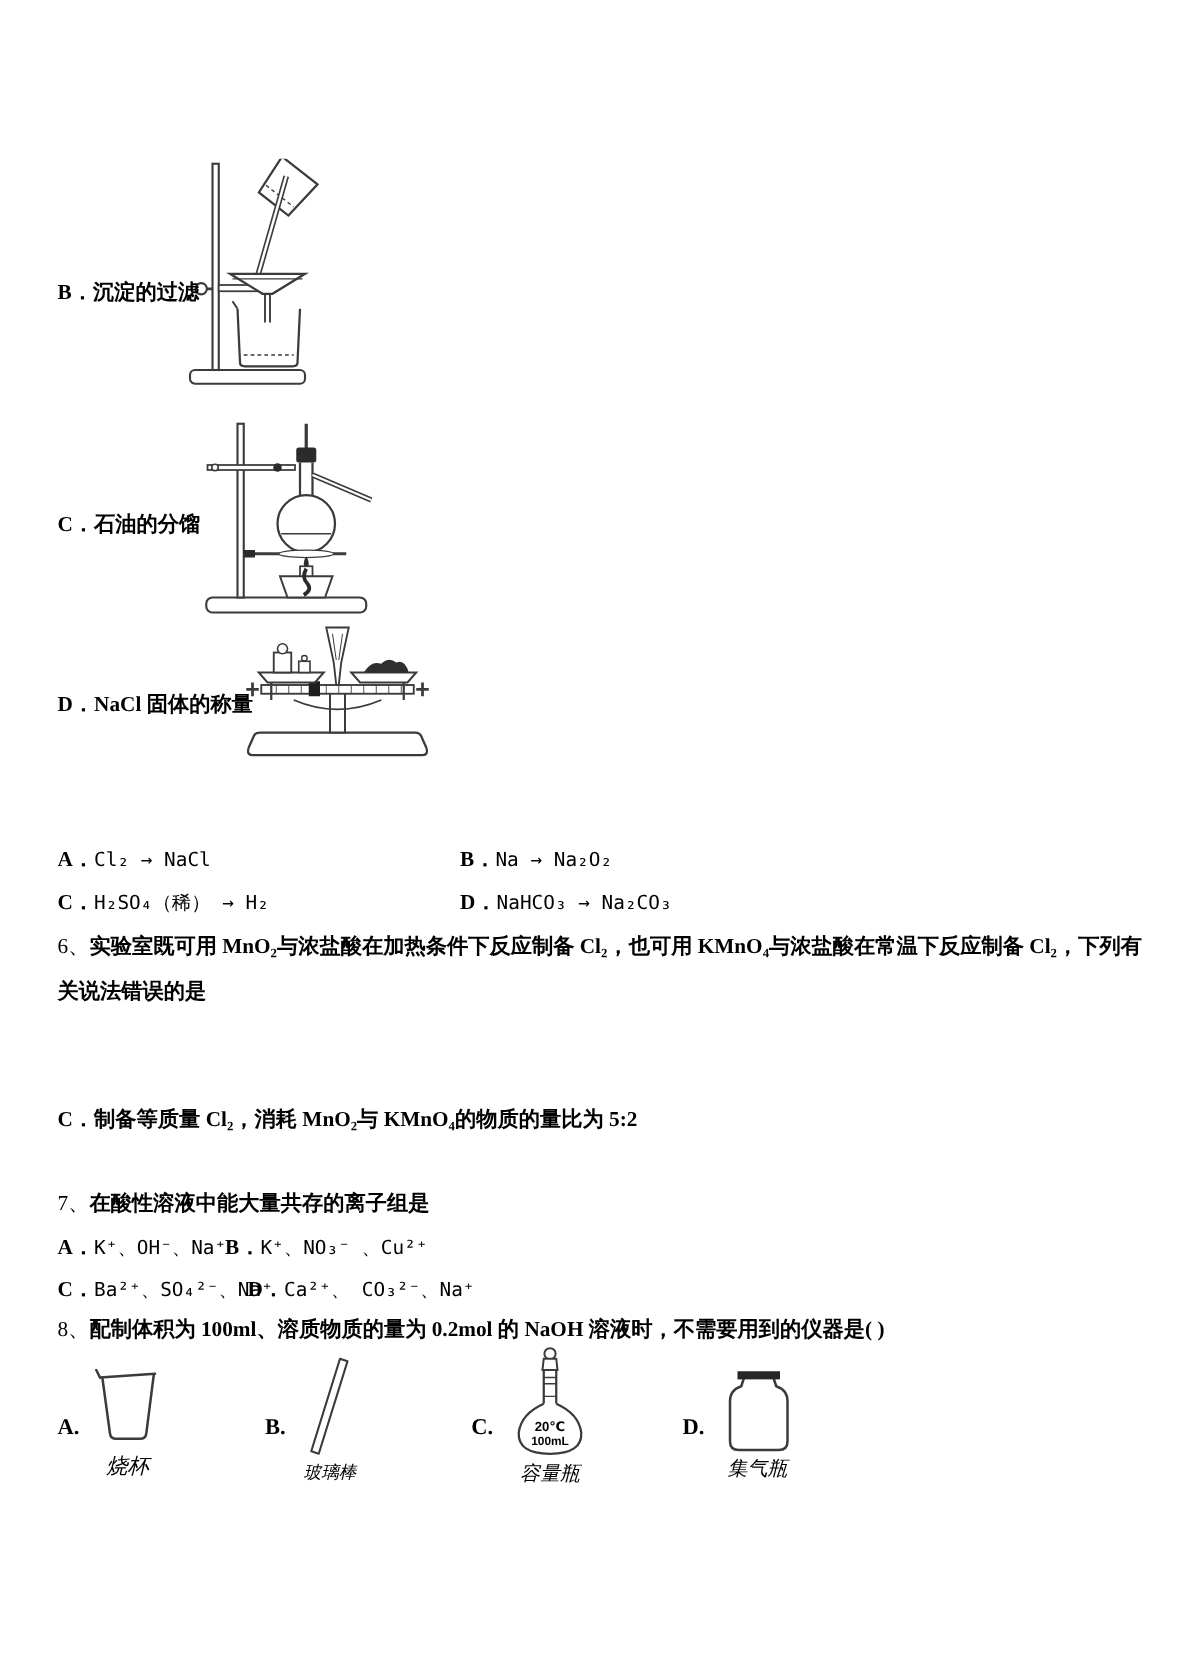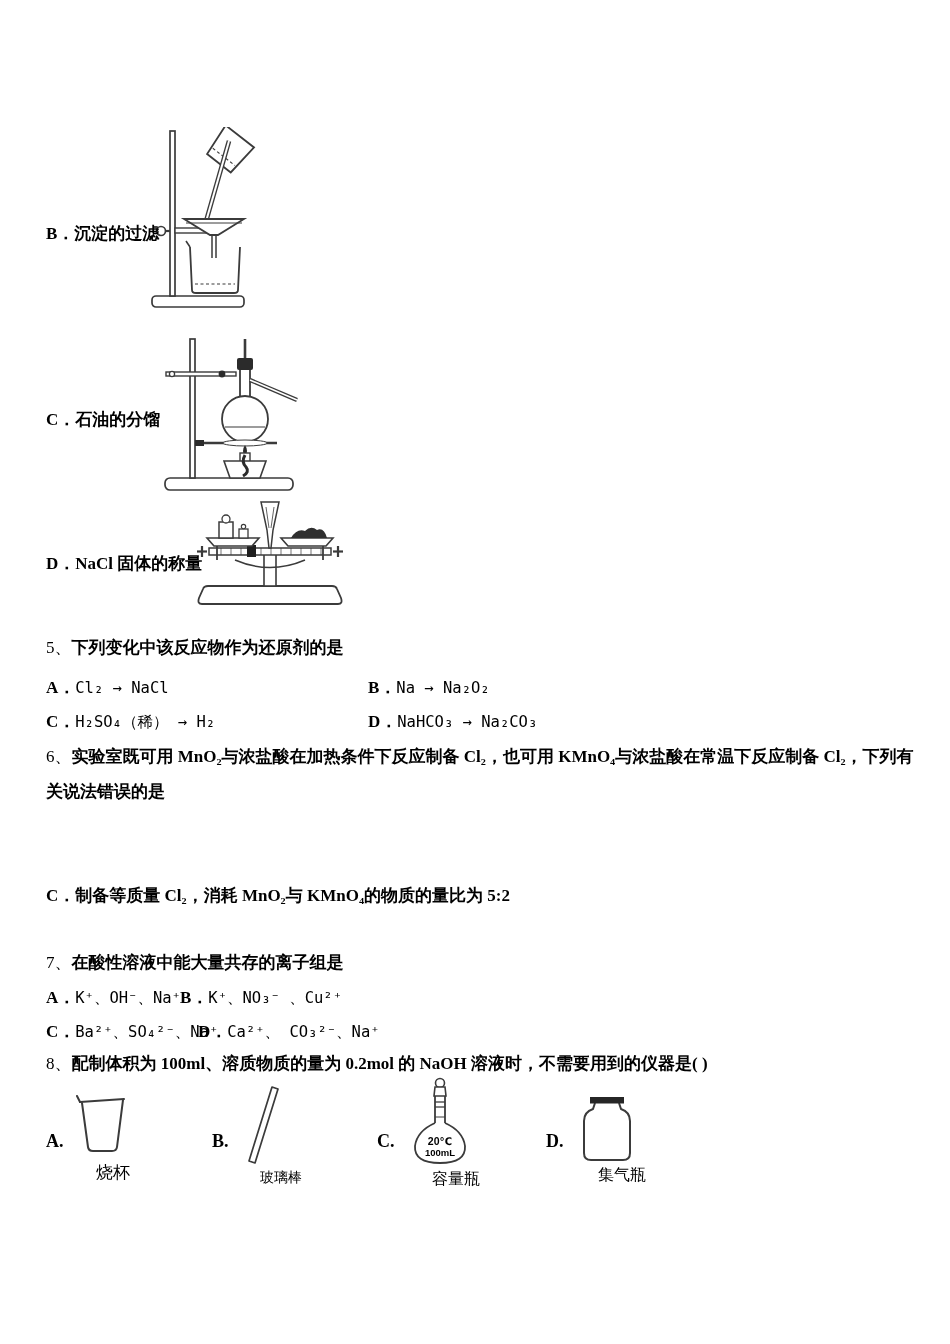--- a/index.html
+++ b/index.html
@@ -8,21 +8,21 @@
     position:relative; width:950px; height:1344px; background:#ffffff;
     color:#000; font-family:"Liberation Serif","DejaVu Serif",serif; overflow:hidden;margin-top:39px;
   }
   .abs { position:absolute; }
   .letter { font-weight:700; font-size:17px; }
   .cn { font-weight:600; font-size:17px; }
   .qnum { font-weight:400; font-size:17px; }
   .formula { font-family:"DejaVu Sans Mono","Liberation Mono",monospace; font-size:15.5px;text-align:center; }
   .optline { white-space:nowrap; }
   .q6para { width:872px; line-height:35px; }
-  .instr-lbl { font-weight:500; text-align:right; }
+  .instr-lbl { font-weight:500; text-align:center;font-style:italic; }
   svg { display:block; }
   svg text { fill:#000; font-family:"Liberation Sans","DejaVu Sans",sans-serif; }
 </style>
 </head>
 <body>
 
 <div class="page">
 
   <svg class="abs" style="left:150px;top:88px" width="108" height="184" viewBox="0 0 108 184">
     <g stroke="#3b3b3b" fill="none" stroke-width="1.7">
@@ -121,23 +121,20 @@
     <g stroke="#3b3b3b">
       <line x1="128" y1="48" x2="128" y2="62" stroke-width="1.8"></line>
       <path d="M86 40 L138 40 L131 48 L93 48 Z" fill="#fff" stroke-width="1.6"></path>
       <path d="M96 40 Q102 30 110 33 Q116 27 122 32 Q129 29 132 40 Z" fill="#2f2f2f" stroke="none"></path>
     </g>
   </svg>
   <div class="abs optline" style="left:46px;top:513px">
     <span class="letter">D．</span><span class="cn">NaCl 固体的称量</span>
   </div>
 
-  <div class="abs optline" style="left:46px;top:597px">
-    <span class="qnum">5、</span><span class="cn">下列变化中该反应物作为还原剂的是</span>
-  </div>
   <div class="abs optline" style="left:46px;top:637px">
     <span class="letter">A．</span><span class="formula">Cl₂ → NaCl</span>
   </div>
   <div class="abs optline" style="left:368px;top:637px">
     <span class="letter">B．</span><span class="formula">Na → Na₂O₂</span>
   </div>
   <div class="abs optline" style="left:46px;top:671px">
     <span class="letter">C．</span><span class="formula">H₂SO₄（稀） → H₂</span>
   </div>
   <div class="abs optline" style="left:368px;top:671px">

